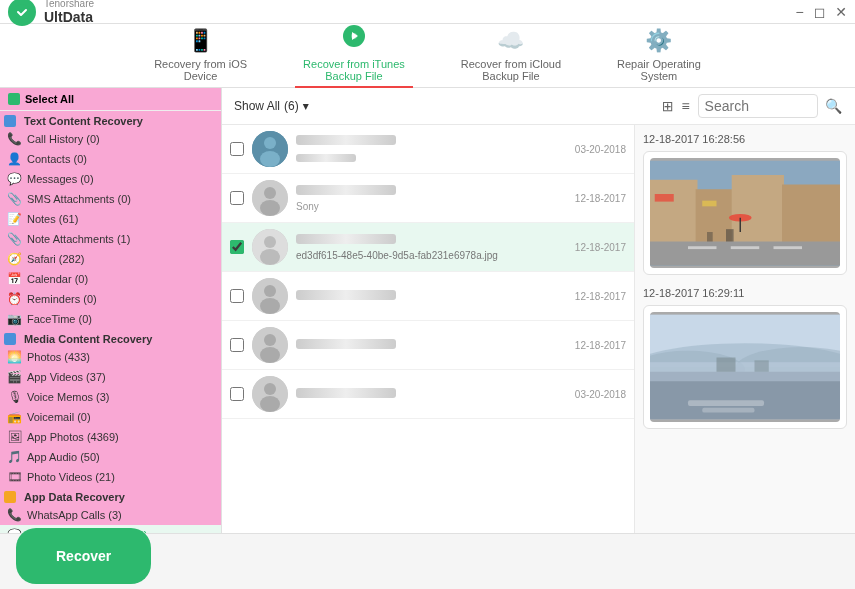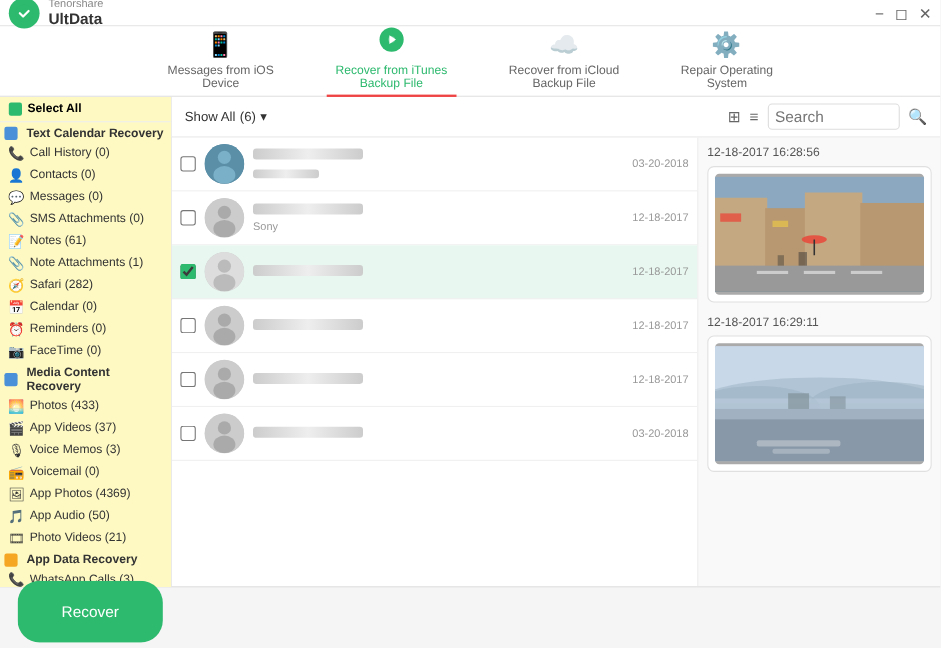--- a/index.html
+++ b/index.html
@@ -14,21 +14,21 @@
     
     .nav-tabs { background: #fff; height: 64px; display: flex; align-items: center; justify-content: center; border-bottom: 1px solid #e0e0e0; gap: 40px; }
     .nav-tab { display: flex; flex-direction: column; align-items: center; gap: 4px; cursor: pointer; color: #666; font-size: 11px; text-align: center; padding: 4px 8px; border-bottom: 2px solid transparent; }
     .nav-tab.active { color: #2db96e; border-bottom: 6px solid #ef4444; }
     .nav-tab-icon { font-size: 22px; }
 
     
     .main { display: flex; height: calc(589px - 36px - 64px - 44px); }
 
     
-    .sidebar { width: 156px; background: #fef9c3; border-right: 1px solid #e0e0e0; overflow-y: auto; flex-shrink: 0; }
+    .sidebar { width: 222px; background: #f9a8d4; border-right: 1px solid #e0e0e0; overflow-y: auto; flex-shrink: 0; }
     .sidebar-item { display: flex; align-items: center; gap: 5px; padding: 3px 8px; cursor: pointer; color: #333; font-size: 11px; }
     .sidebar-item.active { background: #e8f8f0; color: #2db96e; }
     .sidebar-item.section-header { font-size: 11px; font-weight: 600; color: #333; padding: 4px 4px 2px 4px; cursor: default; }
     .sidebar-icon { width: 14px; height: 14px; display: flex; align-items: center; justify-content: center; font-size: 12px; flex-shrink: 0; }
     .sidebar-label { flex: 1; white-space: nowrap; overflow: hidden; text-overflow: ellipsis; }
     .select-all { font-weight: 600; font-size: 11px; padding: 5px 8px; display: flex; align-items: center; gap: 5px; border-bottom: 1px solid #eee; }
 
     
     .content { flex: 1; display: flex; flex-direction: column; overflow: hidden; }
     .content-toolbar { display: flex; align-items: center; justify-content: space-between; padding: 6px 12px; border-bottom: 1px solid #e8e8e8; background: #fff; }
@@ -54,21 +54,21 @@
     
     .preview-pane { width: 220px; background: #f9f9f9; overflow-y: auto; padding: 8px; }
     .preview-timestamp { font-size: 11px; color: #555; margin-bottom: 6px; font-weight: 500; }
     .preview-image-card { background: #fff; border: 1px solid #e0e0e0; border-radius: 6px; padding: 6px; margin-bottom: 12px; }
     .preview-image { width: 100%; height: 110px; background: #aaa; border-radius: 4px; overflow: hidden; display: flex; align-items: center; justify-content: center; }
     .preview-image svg { width: 100%; height: 100%; }
 
     
     .bottom-bar { height: 44px; background: #f5f5f5; border-top: 1px solid #e0e0e0; display: flex; align-items: center; justify-content: space-between; padding: 0 16px; }
     .back-btn { background: #fff; border: 1px solid #ccc; border-radius: 20px; padding: 6px 28px; font-size: 12px; color: #333; cursor: pointer; }
-    .recover-btn { background: #2db96e; color: #fff; border: none; border-radius: 20px; padding: 20px 40px; font-size: 14px; font-weight: 400; cursor: pointer; }
+    .recover-btn { background: #2db96e; color: #fff; border: none; border-radius: 20px; padding: 20px 40px; font-size: 14px; font-weight: 700; cursor: pointer; }
 
     
     .sidebar::-webkit-scrollbar, .file-list::-webkit-scrollbar, .preview-pane::-webkit-scrollbar { width: 4px; }
     .sidebar::-webkit-scrollbar-thumb, .file-list::-webkit-scrollbar-thumb, .preview-pane::-webkit-scrollbar-thumb { background: #ccc; border-radius: 2px; }
 
     
     input[type=checkbox] { accent-color: #2db96e; }
     .green-sq { width: 12px; height: 12px; background: #2db96e; display: inline-block; border-radius: 2px; flex-shrink: 0; }
     .blue-sq { width: 12px; height: 12px; background: #4a90d9; display: inline-block; border-radius: 2px; flex-shrink: 0; }
   </style>
@@ -91,21 +91,21 @@
   <div class="title-bar-controls">
     <span>−</span>
     <span>◻</span>
     <span>✕</span>
   </div>
 </div>
 
 <div class="nav-tabs">
   <div class="nav-tab">
     <span class="nav-tab-icon">📱</span>
-    <span style="white-space:pre-line;text-align:center;">Messages from iOS
+    <span style="white-space:pre-line;text-align:center;">Recovery from iOS
 Device</span>
   </div>
   <div class="nav-tab active">
     <span class="nav-tab-icon" style="color:#2db96e;">
       <svg width="24" height="24" viewBox="0 0 24 24">
           <circle cx="12" cy="12" r="11" fill="#2db96e"></circle>
           <path d="M10 8l6 4-6 4V8z" fill="white"></path>
           <circle cx="12" cy="12" r="3" fill="rgba(255,255,255,0.3)"></circle>
         </svg>
     </span>
@@ -127,21 +127,21 @@
 <div class="main">
 
   <div class="sidebar">
     <div class="select-all">
       <span class="green-sq"></span>
       <span>Select All</span>
     </div>
 
     <div class="sidebar-item section-header">
       <span class="blue-sq"></span>
-      <span style="margin-left:3px;">Text Calendar Recovery</span>
+      <span style="margin-left:3px;">Text Content Recovery</span>
     </div>
     <div class="sidebar-item">
         <span class="sidebar-icon">📞</span>
         <span class="sidebar-label">Call History (0)</span>
       </div>
     <div class="sidebar-item">
         <span class="sidebar-icon">👤</span>
         <span class="sidebar-label">Contacts (0)</span>
       </div>
     <div class="sidebar-item">
@@ -281,20 +281,21 @@
           <input type="checkbox" class="file-item-checkbox" checked="" style="">
           <div class="file-avatar">
             <svg width="36" height="36" viewBox="0 0 36 36">
                 <circle cx="18" cy="18" r="18" fill="#ddd"></circle>
                 <circle cx="18" cy="13" r="6" fill="#bbb"></circle>
                 <ellipse cx="18" cy="28" rx="10" ry="8" fill="#bbb"></ellipse>
               </svg>
           </div>
           <div class="file-info">
             <div class="file-blur"></div>
+            <div style="margin-top:3px;font-size:10px;color:#777;">ed3df615-48e5-40be-9d5a-fab231e6978a.jpg</div>
           </div>
           <div class="file-date">12-18-2017</div>
         </div>
 
         <div class="file-item">
           <input type="checkbox" class="file-item-checkbox" style="">
           <div class="file-avatar">
             <svg width="36" height="36" viewBox="0 0 36 36">
                 <circle cx="18" cy="18" r="18" fill="#ccc"></circle>
                 <circle cx="18" cy="13" r="6" fill="#aaa"></circle>

